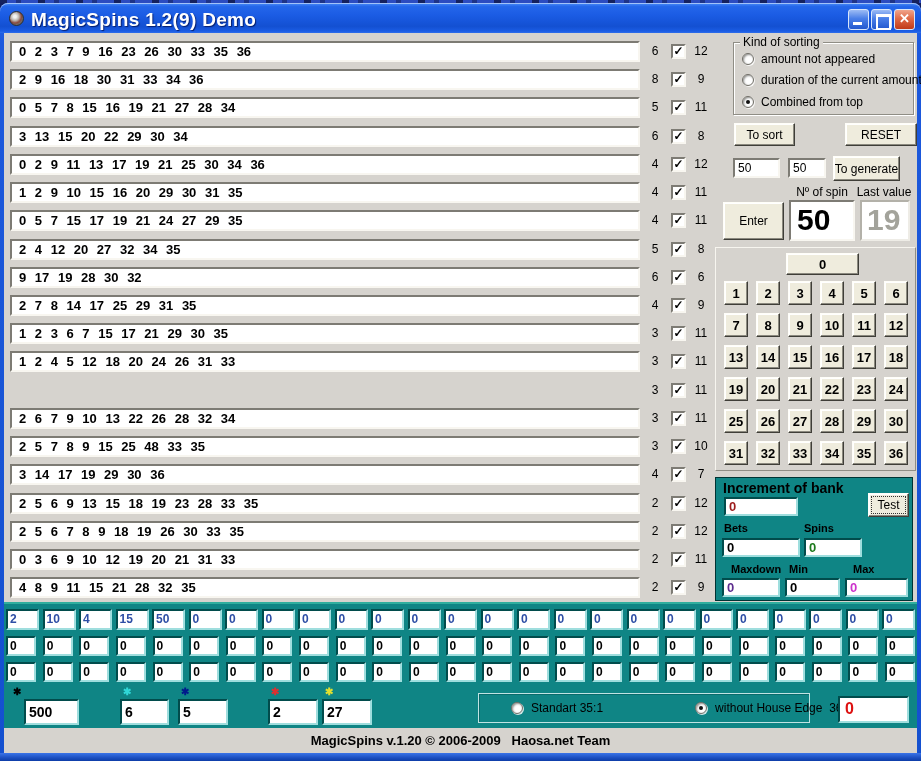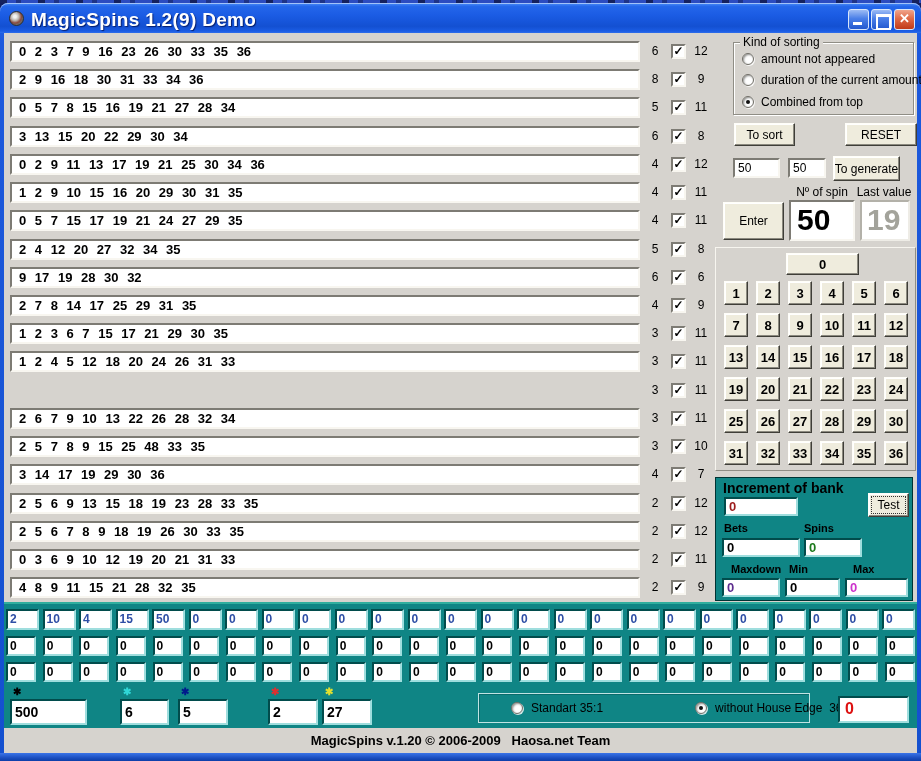--- a/index.html
+++ b/index.html
@@ -433,21 +433,21 @@
           <div class="gcell" style="color: rgb(0, 0, 0);">0</div>
           <div class="gcell" style="color: rgb(0, 0, 0);">0</div>
           <div class="gcell" style="color: rgb(0, 0, 0);">0</div>
           <div class="gcell" style="color: rgb(0, 0, 0);">0</div>
           <div class="gcell" style="color: rgb(0, 0, 0);">0</div>
           <div class="gcell" style="color: rgb(0, 0, 0);">0</div>
         </div>
       </div>
     <div>
         <span class="star" style="left: 9px; top: 84px; color: rgb(0, 0, 0);">✱</span>
-        <div class="sinput" style="left: 6px; width: 77px;">500</div>
+        <div class="sinput" style="left: 20px; width: 55px;">500</div>
         <span class="star" style="left: 119px; top: 84px; color: rgb(48, 216, 216);">✱</span>
         <div class="sinput" style="left: 116px; width: 49px;">6</div>
         <span class="star" style="left: 177px; top: 84px; color: rgb(0, 26, 140);">✱</span>
         <div class="sinput" style="left: 174px; width: 50px;">5</div>
         <span class="star" style="left: 267px; top: 84px; color: rgb(224, 48, 48);">✱</span>
         <div class="sinput" style="left: 264px; width: 50px;">2</div>
         <span class="star" style="left: 321px; top: 84px; color: rgb(224, 224, 48);">✱</span>
         <div class="sinput" style="left: 318px; width: 50px;">27</div>
       </div>
     <div class="payout">

